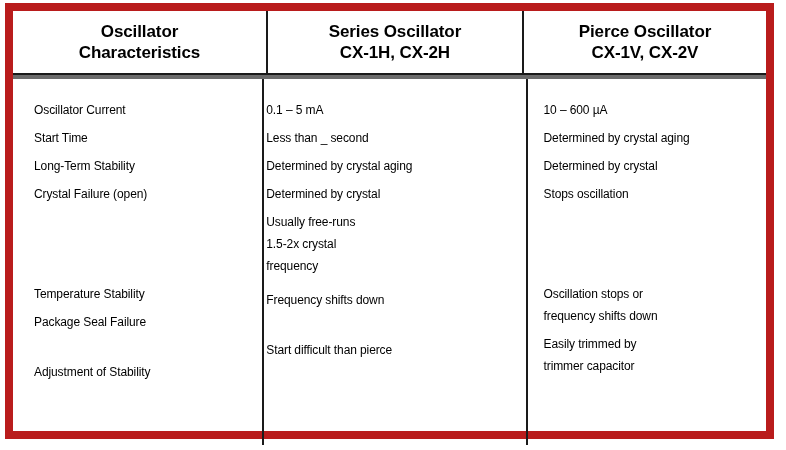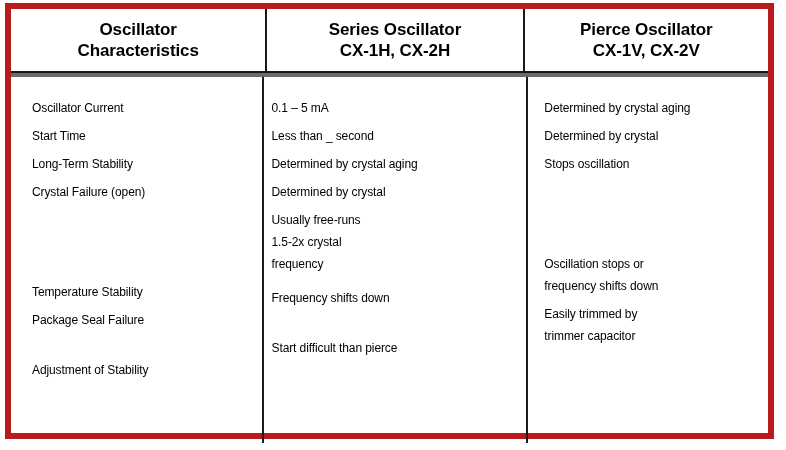--- a/index.html
+++ b/index.html
@@ -17,21 +17,21 @@
     -webkit-font-smoothing: antialiased;
   }
 
   #table-wrap {
     position: absolute;
     left: 5px;
     top: 3px;
     width: 769px;
     height: 436px;
     box-sizing: border-box;
-    border: 6px solid #b91c1c;
+    border: 8px solid #b91c1c;
     background: #ffffff;
   }
 
   
   .thead {
     display: flex;
     height: 62px;
     box-sizing: border-box;
   }
   .thead .hcell {
@@ -63,21 +63,21 @@
   .tbody {
     display: flex;
     height: 366px;
     box-sizing: border-box;
   }
   .bcol {
     box-sizing: border-box;
     padding-top: 20px;
   }
   .bcol.c1 { width: 257px; padding-left: 21px; }
-  .bcol.c2 { width: 272px; border-left: 2px solid #1a1a1a; padding-left: 8px; }
+  .bcol.c2 { width: 272px; border-left: 2px solid #1a1a1a; padding-left: 2px; }
   .bcol.c3 { width: 248px; border-left: 2px solid #1a1a1a; padding-left: 16px; }
 
   .cell {
     font-size: 12px;
     line-height: 22px;
     letter-spacing: -0.1px;
     white-space: pre-line;
   }
   
   .cell.r0 { margin-bottom: 6px; }
@@ -136,20 +136,21 @@
       <div class="cell r2">Determined by crystal aging</div>
       <div class="cell r3">Determined by crystal</div>
       <div class="cell r4">Usually free-runs
 1.5-2x crystal
 frequency</div>
       <div class="cell r5">Frequency shifts down</div>
       <div class="cell r6">Start difficult than pierce</div>
     </div>
 
     <div class="bcol c3">
+      <div class="cell r0">10 – 600 µA</div>
       <div class="cell r2">Determined by crystal aging</div>
       <div class="cell r3">Determined by crystal</div>
       <div class="cell r4">Stops oscillation</div>
       <div class="cell r5">Oscillation stops or
 frequency shifts down</div>
       <div class="cell r6">Easily trimmed by
 trimmer capacitor</div>
     </div>
 
   </div>

